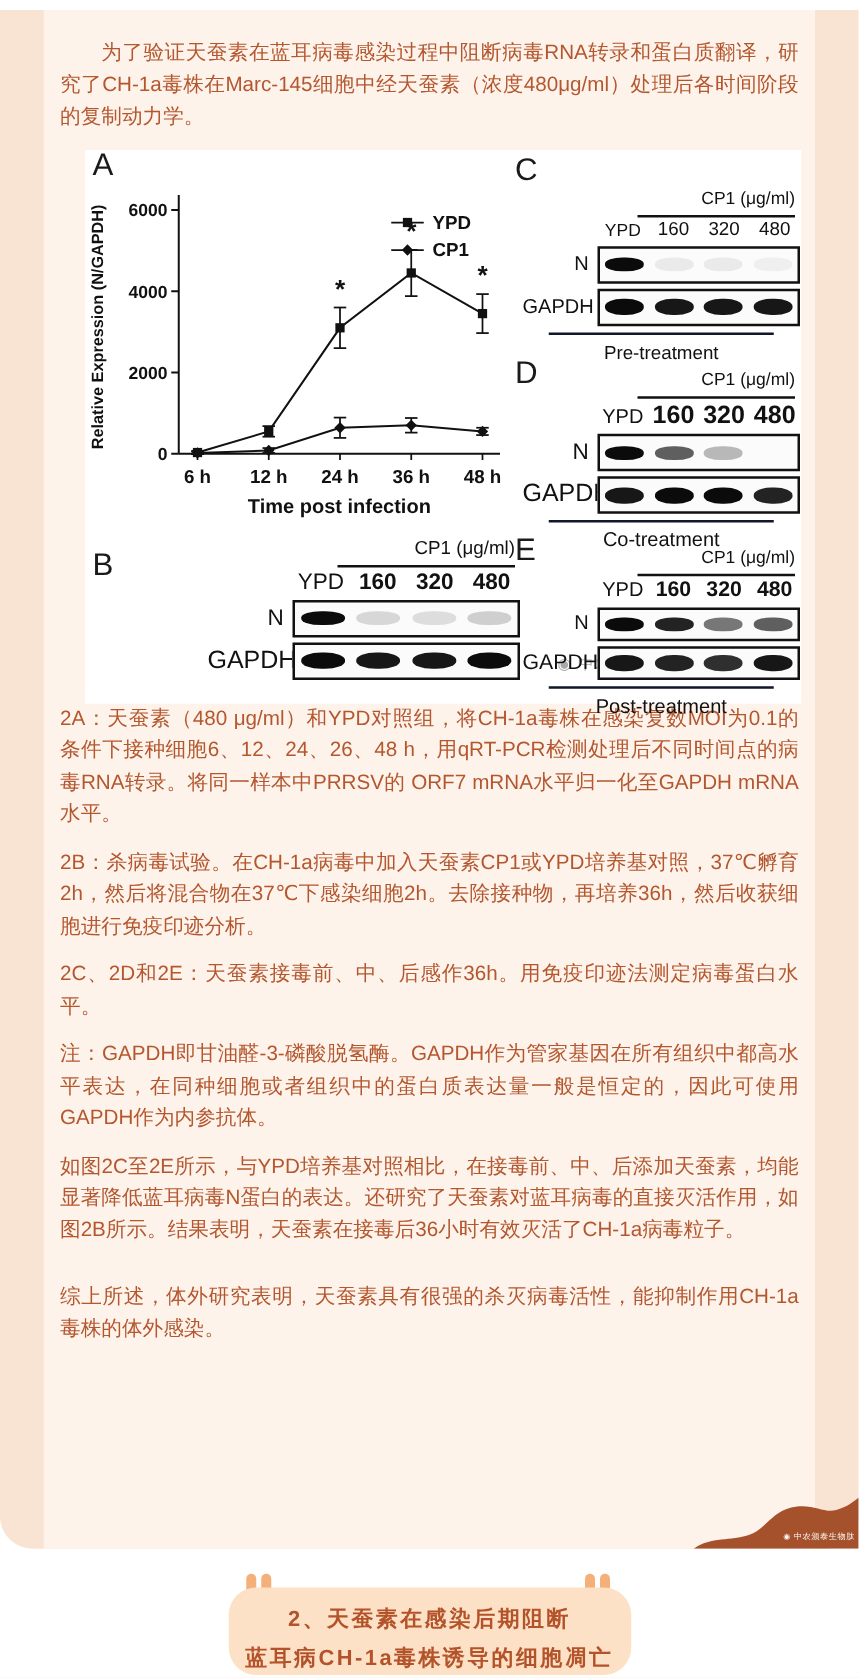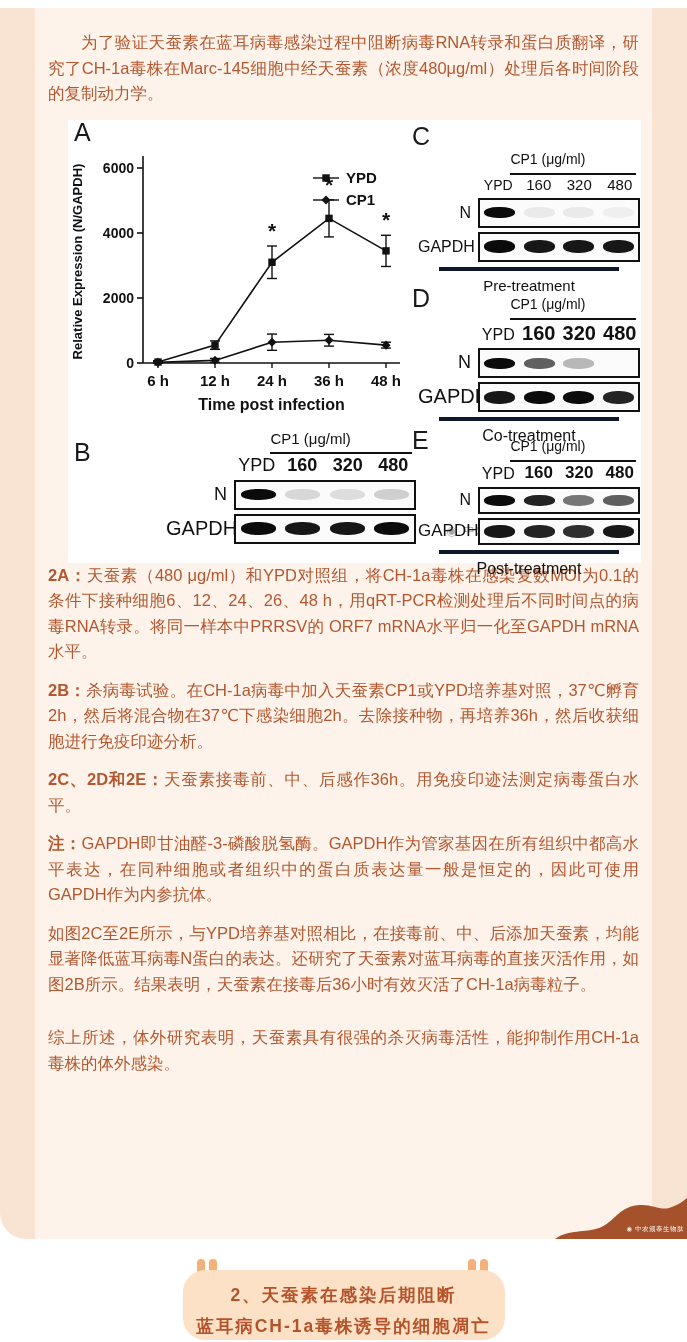--- a/index.html
+++ b/index.html
@@ -24,35 +24,35 @@
   .figure{
     position:relative;margin:4px 0 0 20px;width:573px;height:443px;background:#ffffff;
   }
   .fig-letter{position:absolute;font-size:25px;color:#1a1a1a;font-weight:400;}
   .fig-caption{
     text-align:center;font-size:14.5px;font-weight:bold;color:#b4572f;
     margin:10px 0 20px 0;text-indent:0;
   }
   
   .note{margin:0 0 13px 0;text-indent:0;}
-  .note b{font-weight:bold;}
+  .note b{font-weight:normal;}
   .note.gap{margin-top:28px;}
   
   .blot{position:absolute;color:#111;}
-  .blot-title-row{text-align:left;border-bottom:2px solid #111;padding-bottom:1px;}
+  .blot-title-row{text-align:right;border-bottom:2px solid #111;padding-bottom:1px;}
   .blot-title{font-size:14px;color:#111;}
   .blot-lanes{display:flex;align-items:flex-end;margin-top:2px;}
   .blot-lanes .spacer{flex:none;}
   .blot-lanes .lane{flex:1;text-align:center;color:#111;line-height:1.1;}
   .blot-row{display:flex;align-items:center;margin-top:4px;}
   .blot-side{flex:none;text-align:right;padding-right:7px;color:#111;}
   .bbox{flex:1;border:2px solid #111;background:#fbfbfb;display:flex;align-items:center;}
   .bcell{flex:1;display:flex;align-items:center;justify-content:center;}
   .band{background:#0b0b0b;border-radius:46%;}
-  .blot-cap-row{border-top:4px solid #0f172a;text-align:center;margin:5px auto 0 auto;padding-top:2px;}
+  .blot-cap-row{border-top:2px solid #0f172a;text-align:center;margin:5px auto 0 auto;padding-top:2px;}
   .blot-cap{color:#111;}
   .wm{
     position:absolute;color:rgba(110,110,110,.6);font-size:12.5px;
     letter-spacing:1px;white-space:nowrap;
   }
   
   .hill{position:absolute;right:0;top:1198px;width:132px;height:41px;}
   .hill-label{
     position:absolute;right:3px;top:1225px;font-size:6.5px;color:rgba(255,255,255,.95);
     letter-spacing:.5px;

